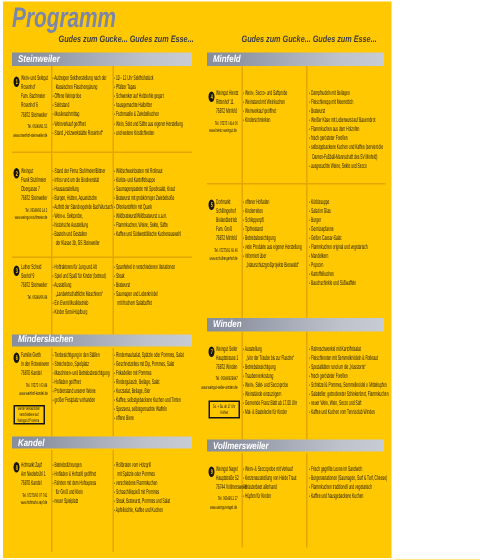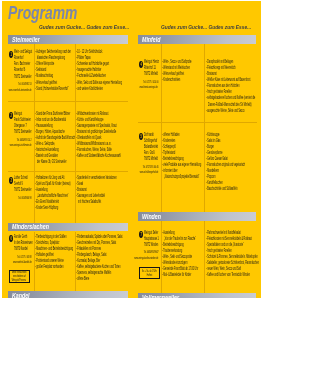--- a/index.html
+++ b/index.html
@@ -1,18 +1,18 @@
 <!DOCTYPE html>
 <html><head>
 <meta charset="utf-8">
 <style>
   html,body{margin:0;padding:0;background:#ffffff;}
   body{width:264px;height:373px;overflow:hidden;
        font-family:"Liberation Sans",sans-serif;}
-  #page{position:absolute;left:2px;top:1px;width:259px;height:297px;background:#FFC800;overflow:hidden;}
+  #page{position:absolute;left:2px;top:1px;width:259px;height:371px;background:#FFC800;overflow:hidden;}
   #title{position:absolute;left:6px;top:1px;font-size:19px;font-weight:bold;font-style:italic;
          color:#7B86AA;white-space:nowrap;transform:scaleX(0.73);transform-origin:0 0;}
   .tagline{position:absolute;font-size:6.2px;font-weight:bold;font-style:italic;color:#3f3f3f;
            white-space:nowrap;transform-origin:0 0;transform:scaleX(0.78);}
   #tag-l{left:37px;top:22.2px;}
   #tag-r{left:159px;top:22.2px;}
   .secbar{position:absolute;height:8.3px;
           background:linear-gradient(100deg,#868d9d 0%,#9096a4 20%,#aab0bb 50%,#bec2cb 75%,#c9ccd4 100%);}
   .secbar span{position:absolute;left:3.5px;top:0.8px;font-size:6.6px;font-weight:bold;font-style:italic;
                color:#ffffff;white-space:nowrap;transform:scaleX(0.8);transform-origin:0 0;}

